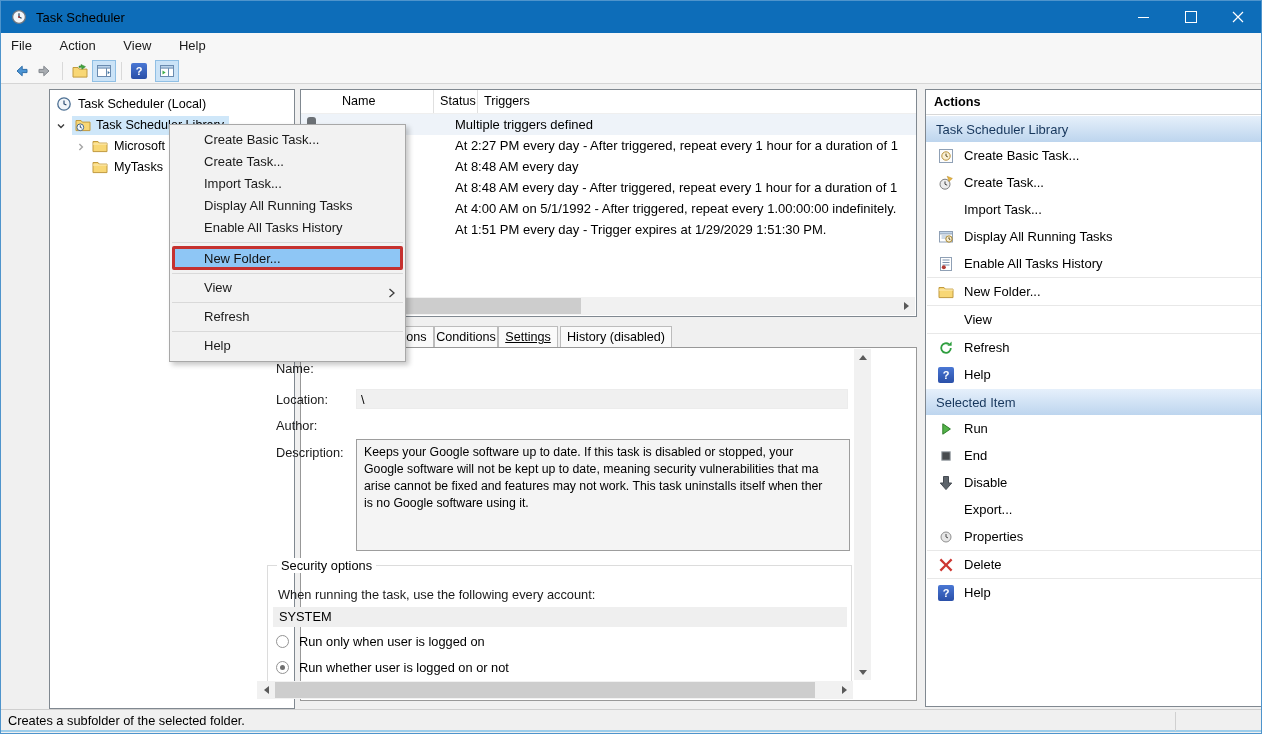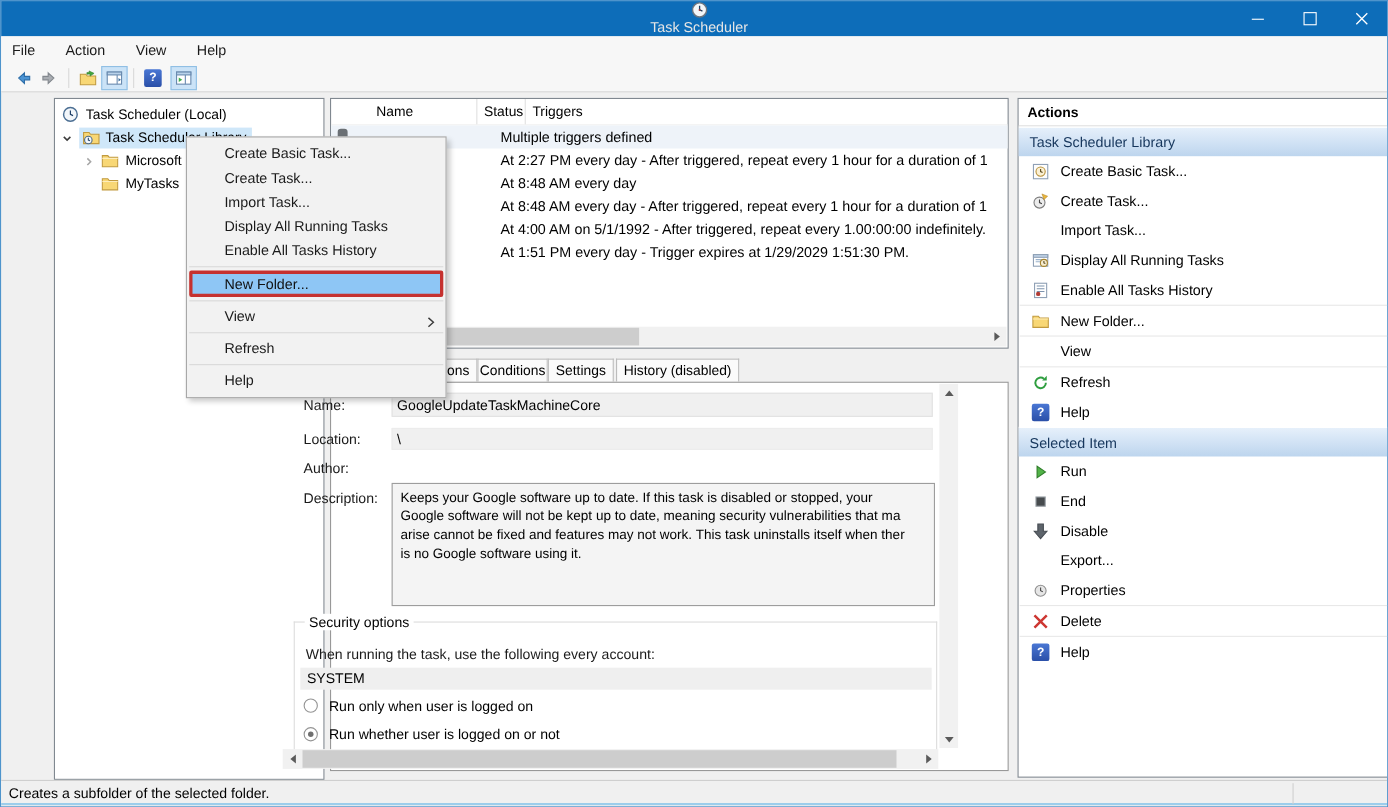--- a/index.html
+++ b/index.html
@@ -1,21 +1,21 @@
 <!DOCTYPE html>
 <html><head>
 <meta charset="utf-8">
 <style>
   html,body{margin:0;padding:0;background:#d8d8d8;font-family:"Liberation Sans",sans-serif;}
   #win{position:relative;width:1260px;height:732px;background:#f0f0f0;border:1px solid #4e94cc;overflow:hidden;cursor:default;-webkit-user-select:none;user-select:none;}
   .abs{position:absolute;}
   .ico{display:inline-block;width:16px;height:16px;flex:0 0 16px;}
   .ico svg{display:block;width:100%;height:100%;}
   
-  .titlebar{position:absolute;left:0;top:0;width:100%;height:32px;background:#0d6db9;color:#e5e5e5;display:flex;align-items:center;flex-direction:column;}
+  .titlebar{position:absolute;left:0;top:0;width:100%;height:32px;background:#0d6db9;color:#000000;display:flex;align-items:center;}
   .titlebar .title{font-size:13px;margin-left:9px;}
   .wctrls{position:absolute;right:0;top:0;height:32px;display:flex;}
   .wc{width:47px;height:32px;display:flex;align-items:center;justify-content:center;}
   
   .menubar{position:absolute;left:0;top:32px;width:100%;height:26px;background:#f7f7f7;font-size:13px;color:#1a1a1a;}
   .mitem{display:inline-block;line-height:26px;padding:0 12px;}
   .mitem:first-child{padding-left:10px;}
   
   .toolbar{position:absolute;left:0;top:58px;width:100%;height:25px;background:#f7f7f7;border-bottom:1px solid #d5d5d5;display:flex;align-items:center;padding-left:8px;box-sizing:border-box;}
   .tbtn{display:flex;align-items:center;justify-content:center;width:24px;height:22px;}
@@ -232,27 +232,26 @@
       <div class="sbtn" style="right:1px;top:0;width:16px;height:18px;">
           <div class="tri-right"></div>
         </div>
     </div>
   </div>
 
   <div class="tab" style="left:257px;width:62px;background:#fff;">General</div>
   <div class="tab" style="left:319px;width:58px;">Triggers</div>
   <div class="tab" style="left:377px;width:56px;">Actions</div>
   <div class="tab" style="left:433px;width:64px;">Conditions</div>
-  <div class="tab" style="left:497px;width:60px;">Settings</div>
+  <div class="tab" style="left:497px;width:60px;text-decoration:underline;">Settings</div>
   <div class="tab" style="left:559px;width:112px;">History (disabled)</div>
 
   <div class="panel" style="left:255px;top:346px;width:617px;height:354px;border-color:#989898;"></div>
 
   <div class="flabel" style="left:275px;top:360px;">Name:</div>
-  <div class="ffield" style="left:355px;top:356px;width:492px;height:22px;line-height:22px;">GoogleUpdateTaskMachineCore</div>
 
   <div class="flabel" style="left:275px;top:391px;">Location:</div>
   <div class="ffield" style="left:355px;top:388px;width:492px;height:20px;border-color:#ececec;">\</div>
 
   <div class="flabel" style="left:275px;top:417px;">Author:</div>
 
   <div class="flabel" style="left:275px;top:444px;">Description:</div>
   <div class="abs" style="left:355px;top:438px;width:494px;height:112px;border:1px solid #9d9d9d;background:#f4f4f4;box-sizing:border-box;padding:4px 7px;font-size:12.3px;line-height:17px;overflow:hidden;">
     <div style="white-space:nowrap;">Keeps your Google software up to date. If this task is disabled or stopped, your</div>
     <div style="white-space:nowrap;">Google software will not be kept up to date, meaning security vulnerabilities that ma</div>

